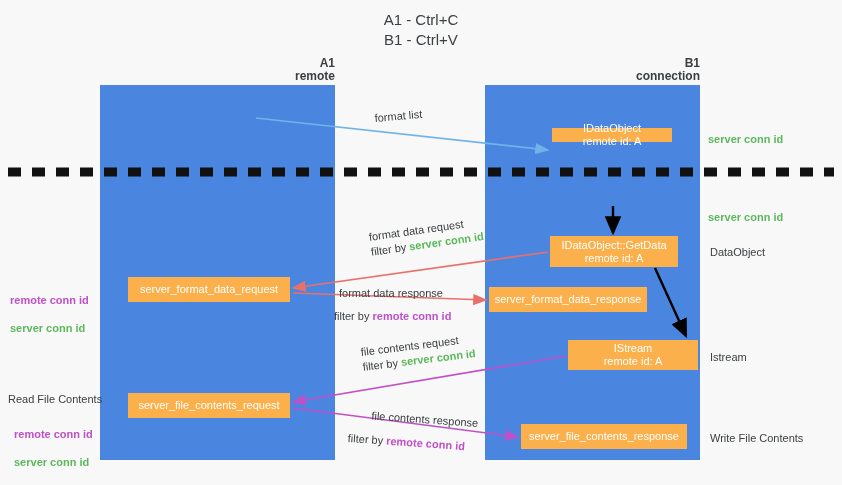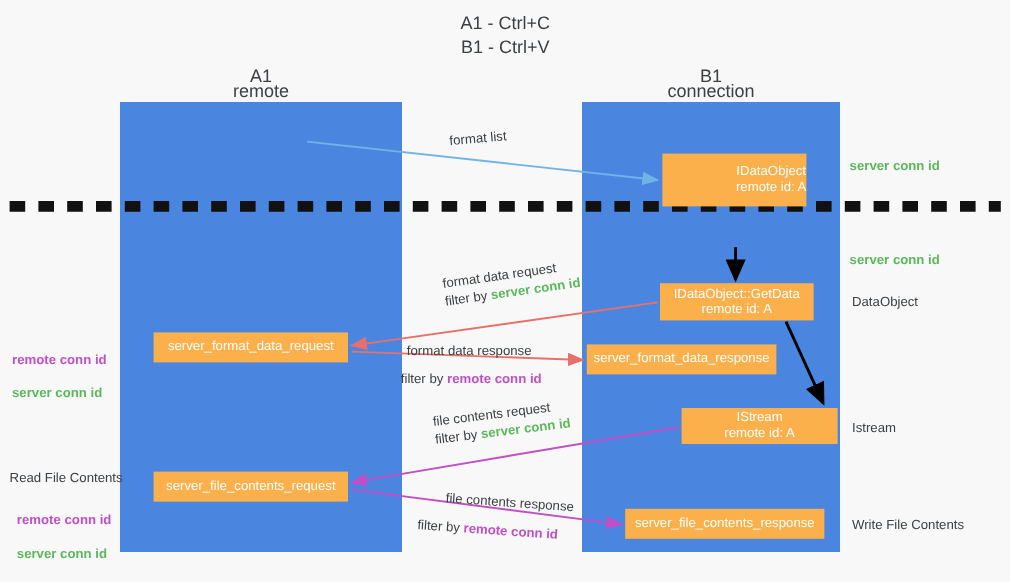--- a/index.html
+++ b/index.html
@@ -15,36 +15,36 @@
   .title{
     position:absolute;left:0;top:10px;width:842px;text-align:center;
     font-size:15px;line-height:20px;color:#3c4043;white-space:pre-line;
   }
 
   .lane{position:absolute;background:#4a86e0;}
   .lane-a{left:100px;top:85px;width:235px;height:375px;}
   .lane-b{left:485px;top:85px;width:215px;height:375px;}
 
   .lane-head{
-    position:absolute;text-align:center;font-size:15px;line-height:13px;
-    color:#3c4043;white-space:pre-line;
+    position:absolute;text-align:right;font-size:12px;line-height:13px;
+    color:#3c4043;white-space:pre-line;font-weight:bold;
   }
   .head-a{left:100px;top:57px;width:235px;}
   .head-b{left:485px;top:57px;width:215px;}
 
   .node{
     position:absolute;display:flex;align-items:center;justify-content:center;
     text-align:center;color:#ffffff;font-size:11px;line-height:13px;
     white-space:pre-line;box-sizing:border-box;
   }
   .green{background:#78c781;}
   .orange{background:#fbb04c;}
 
   .n-ctrlc{left:134px;top:103px;width:120px;height:27px;}
-  .n-idataobject{left:552px;top:128px;width:120px;height:44px;justify-content:flex-end;}
+  .n-idataobject{left:552px;top:128px;width:120px;height:14px;}
   .n-ctrlv{left:555px;top:181px;width:116px;height:24px;}
   .n-getdata{left:550px;top:236px;width:128px;height:31px;}
   .n-fmtreq{left:128px;top:277px;width:162px;height:25px;}
   .n-fmtres{left:489px;top:287px;width:158px;height:25px;}
   .n-istream{left:568px;top:340px;width:130px;height:30px;}
   .n-filereq{left:128px;top:393px;width:162px;height:25px;}
   .n-fileres{left:521px;top:424px;width:166px;height:25px;}
 
   .elabel{
     position:absolute;font-size:11px;line-height:15px;color:#3c4043;

